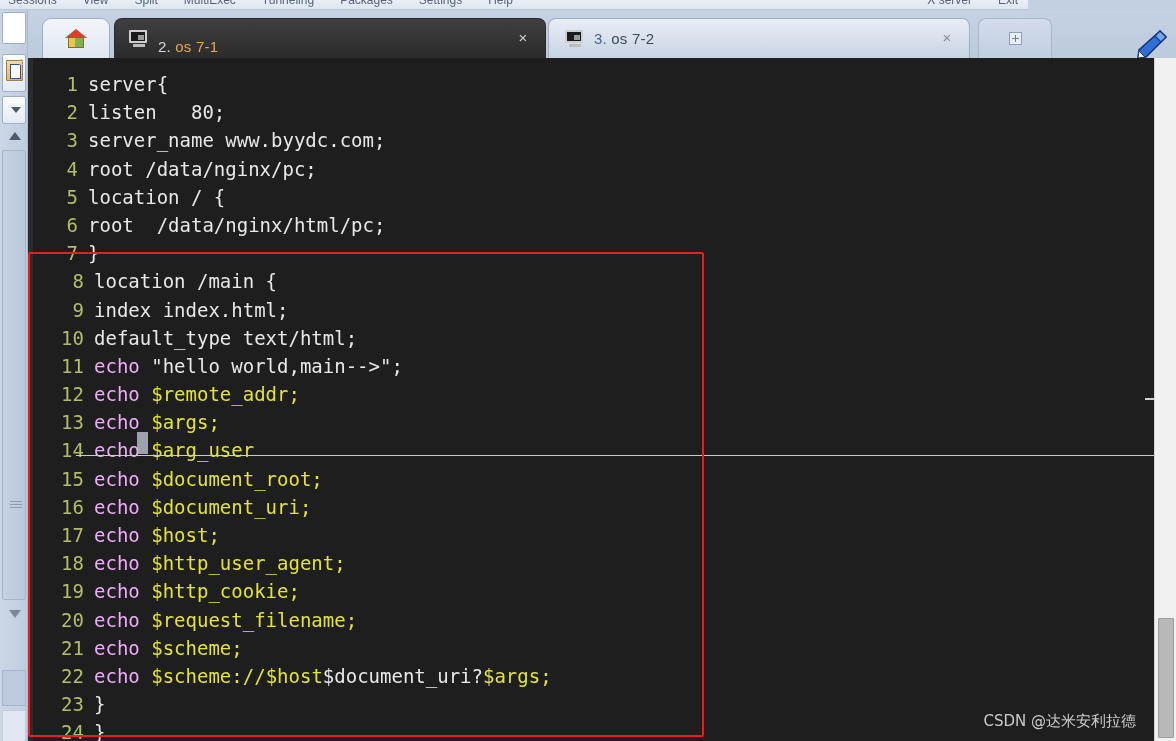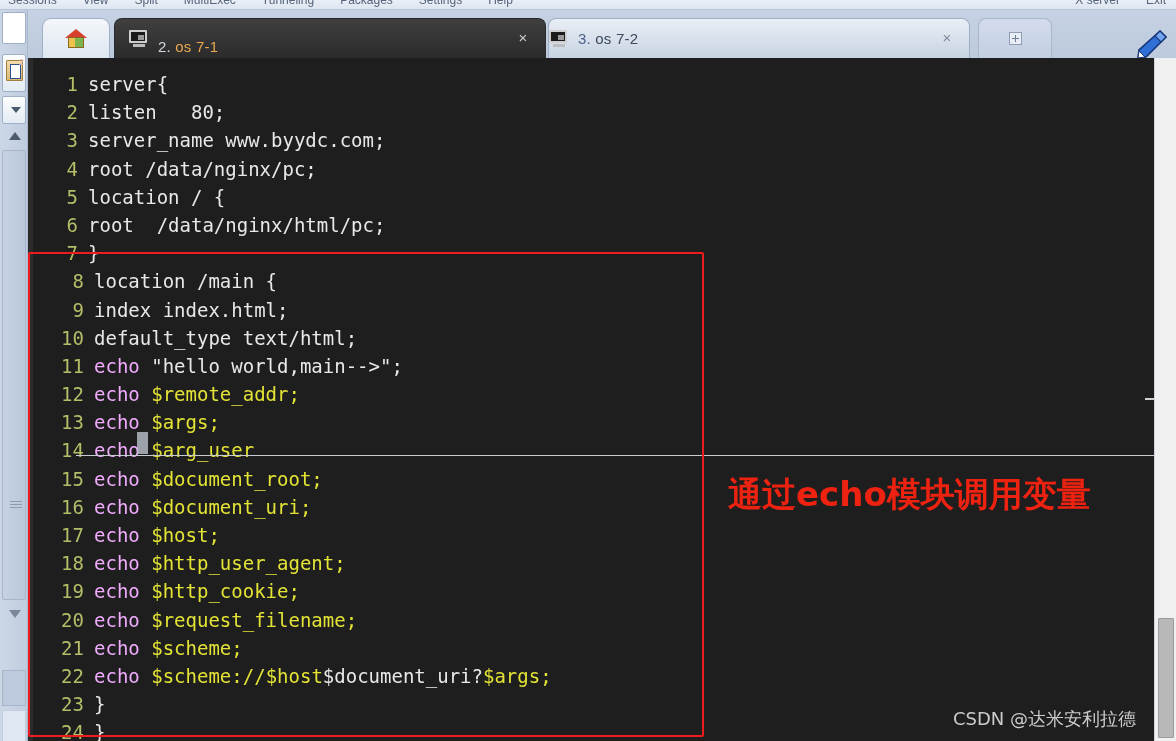--- a/index.html
+++ b/index.html
@@ -11,21 +11,21 @@
     background: #dfe5ee;
   }
   #app {
     position: relative;
     width: 1176px; height: 741px;
     background: #c3d0e2;
   }
 
   
   .menubar {
-    position: absolute; left: 0; top: 0; width: 1176px; height: 10px;
+    position: absolute; left: 0; top: 0; width: 1028px; height: 10px;
     background: linear-gradient(#eaeff6, #dde5f0);
     border-bottom: 1px solid #b9c6d8;
     overflow: hidden;
   }
   .menubar .menus {
     position: absolute; left: 8px; top: -7px;
     display: flex; gap: 26px;
     font-size: 12px; color: #55647c; white-space: nowrap;
   }
   .menubar .menus-right {
@@ -133,20 +133,21 @@
     border: 1px solid #2a2a2a; border-bottom: none;
     border-radius: 8px 8px 0 0;
     padding-left: 14px;
     z-index: 3;
   }
   .tab-inactive {
     left: 520px; width: 422px;
     background: linear-gradient(#e9eef5, #c8d4e3);
     border: 1px solid #9fb0c6; border-bottom: none;
     border-radius: 8px 8px 0 0;
+    padding-left: 16px;
     z-index: 2;
   }
   .tab-new {
     left: 950px; width: 74px;
     background: linear-gradient(#d3dced, #c2cfe1);
     border: 1px solid #a8b7ca; border-bottom: none;
     border-radius: 8px 8px 0 0;
     justify-content: center;
   }
   .monitor-icon {
@@ -234,21 +235,21 @@
     pointer-events:none;
   }
   .red-note {
     position:absolute; left:700px; top:414px;
     color:#ee2211; font-size:34px; font-weight:700;
     font-family:"DejaVu Sans", sans-serif;
     white-space:nowrap;
   }
   .watermark {
     position:absolute; right:18px; bottom:10px;
-    color:#d8d8d8; font-size:18px; opacity:.93;
+    color:#d8d8d8; font-size:15px; opacity:.93;
     font-family:"DejaVu Sans", sans-serif;
     white-space:nowrap;
   }
 
   
   .right-col {
     position:absolute; left:1154px; top:58px; width:22px; height:683px;
     background:#f0f0f0; border-left:1px solid #cfd6e0;
   }
   .right-thumb {
@@ -345,21 +346,20 @@
   </div>
 
   <div class="terminal">
     <div class="gutterbar"></div>
     <div class="code" id="code"><div class="row"><span class="ln">1</span><span class="w">server{</span></div><div class="row"><span class="ln">2</span><span class="w">listen   80;</span></div><div class="row"><span class="ln">3</span><span class="w">server_name www.byydc.com;</span></div><div class="row"><span class="ln">4</span><span class="w">root /data/nginx/pc;</span></div><div class="row"><span class="ln">5</span><span class="w">location / {</span></div><div class="row"><span class="ln">6</span><span class="w">root  /data/nginx/html/pc;</span></div><div class="row"><span class="ln">7</span><span class="w">}</span></div><div class="row indent"><span class="ln">8</span><span class="w">location /main {</span></div><div class="row indent"><span class="ln">9</span><span class="w">index index.html;</span></div><div class="row indent"><span class="ln">10</span><span class="w">default_type text/html;</span></div><div class="row indent"><span class="ln">11</span><span class="c">echo</span><span class="w"> "hello world,main--&gt;";</span></div><div class="row indent"><span class="ln">12</span><span class="c">echo</span><span class="w"> </span><span class="y">$remote_addr;</span></div><div class="row indent"><span class="ln">13</span><span class="c">echo</span><span class="w"> </span><span class="y">$args;</span></div><div class="row indent"><span class="ln">14</span><span class="c">echo</span><span class="w"> </span><span class="y">$arg_user</span></div><div class="row indent"><span class="ln">15</span><span class="c">echo</span><span class="w"> </span><span class="y">$document_root;</span></div><div class="row indent"><span class="ln">16</span><span class="c">echo</span><span class="w"> </span><span class="y">$document_uri;</span></div><div class="row indent"><span class="ln">17</span><span class="c">echo</span><span class="w"> </span><span class="y">$host;</span></div><div class="row indent"><span class="ln">18</span><span class="c">echo</span><span class="w"> </span><span class="y">$http_user_agent;</span></div><div class="row indent"><span class="ln">19</span><span class="c">echo</span><span class="w"> </span><span class="y">$http_cookie;</span></div><div class="row indent"><span class="ln">20</span><span class="c">echo</span><span class="w"> </span><span class="y">$request_filename;</span></div><div class="row indent"><span class="ln">21</span><span class="c">echo</span><span class="w"> </span><span class="y">$scheme;</span></div><div class="row indent"><span class="ln">22</span><span class="c">echo</span><span class="w"> </span><span class="y">$scheme:</span><span class="y">//</span><span class="y">$host</span><span class="w">$document_uri?</span><span class="y">$args;</span></div><div class="row indent"><span class="ln">23</span><span class="w">}</span></div><div class="row indent"><span class="ln">24</span><span class="w">}</span></div></div>
 
     <div class="cursor-block"></div>
     <div class="cursor-line"></div>
 
     <div class="red-rect"></div>
-    <div class="red-note">通过echo模块调用变量</div>
     <div class="watermark">CSDN @达米安利拉德</div>
   </div>
 
   <div class="right-tickmark"></div>
   <div class="right-col">
     <div class="right-thumb"></div>
   </div>
 
 </div>
 

